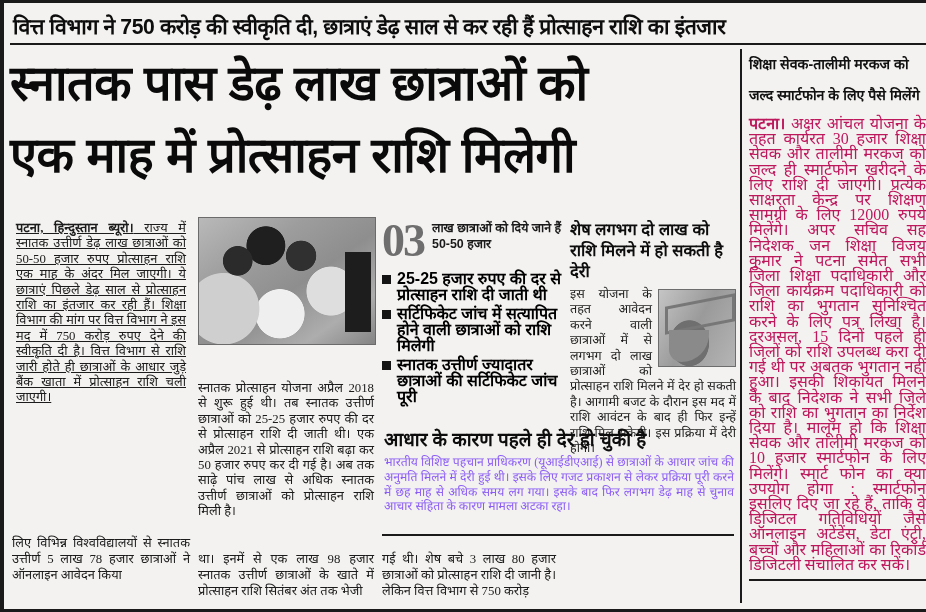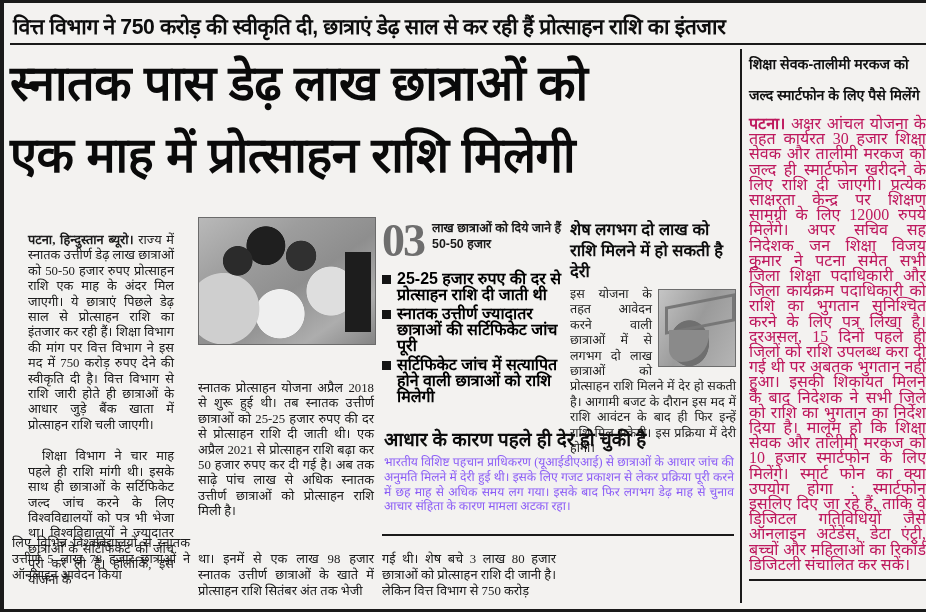--- a/index.html
+++ b/index.html
@@ -90,21 +90,21 @@
 
   
   .col{
     position:absolute;
     font-size:12.8px;
     line-height:15.4px;
     text-align:justify;
     color:#1c1c1c;
   }
   .col .lead{font-weight:bold;}
-  .col p{margin:16px;text-indent:0;}
+  .col p{margin:4px;text-indent:0;text-decoration:underline;}
   .col p + p{text-indent:14px;}
 
   #col1{left:8px;top:214px;width:178px;}
   #col2-txt{left:194px;top:378px;width:176px;}
 
   
   .photo-wrap{position:absolute;left:194px;top:214px;width:178px;}
   .photo{
     width:178px;height:128px;
     background:
@@ -252,46 +252,45 @@
   </div>
 
   <div class="sidebar">
     <div class="side-head">शिक्षा सेवक-तालीमी मरकज को जल्द स्मार्टफोन के लिए पैसे मिलेंगे</div>
     <div class="side-body"><span class="lead">पटना।</span><span> अक्षर आंचल योजना के तहत कार्यरत 30 हजार शिक्षा सेवक और तालीमी मरकज को जल्द ही स्मार्टफोन खरीदने के लिए राशि दी जाएगी। प्रत्येक साक्षरता केन्द्र पर शिक्षण सामग्री के लिए 12000 रुपये मिलेंगे। अपर सचिव सह निदेशक जन शिक्षा विजय कुमार ने पटना समेत सभी जिला शिक्षा पदाधिकारी और जिला कार्यक्रम पदाधिकारी को राशि का भुगतान सुनिश्चित करने के लिए पत्र लिखा है। दरअसल, 15 दिनों पहले ही जिलों को राशि उपलब्ध करा दी गई थी पर अबतक भुगतान नहीं हुआ। इसकी शिकायत मिलने के बाद निदेशक ने सभी जिले को राशि का भुगतान का निर्देश दिया है। मालूम हो कि शिक्षा सेवक और तालीमी मरकज को 10 हजार स्मार्टफोन के लिए मिलेंगे। स्मार्ट फोन का क्या उपयोग होगा : स्मार्टफोन इसलिए दिए जा रहे हैं, ताकि वे डिजिटल गतिविधियों जैसे ऑनलाइन अटेंडेंस, डेटा एंट्री, बच्चों और महिलाओं का रिकॉर्ड डिजिटली संचालित कर सकें।</span></div>
     <div class="side-rule"></div>
   </div>
 
   <div class="col" id="col1">
     <p><span class="lead">पटना, हिन्दुस्तान ब्यूरो।</span><span> राज्य में स्नातक उत्तीर्ण डेढ़ लाख छात्राओं को 50-50 हजार रुपए प्रोत्साहन राशि एक माह के अंदर मिल जाएगी। ये छात्राएं पिछले डेढ़ साल से प्रोत्साहन राशि का इंतजार कर रही हैं। शिक्षा विभाग की मांग पर वित्त विभाग ने इस मद में 750 करोड़ रुपए देने की स्वीकृति दी है। वित्त विभाग से राशि जारी होते ही छात्राओं के आधार जुड़े बैंक खाता में प्रोत्साहन राशि चली जाएगी।</span></p>
-    <p>शिक्षा विभाग ने चार माह पहले ही राशि मांगी थी। इसके साथ ही छात्राओं के सर्टिफिकेट जल्द जांच करने के लिए विश्वविद्यालयों को पत्र भी भेजा था। विश्वविद्यालयों ने ज्यादातर छात्राओं के सर्टिफिकेट की जांच पूरी कर ली है। हालांकि, इस योजना के</p>
   </div>
   <div class="bot" id="bot1">लिए विभिन्न विश्वविद्यालयों से स्नातक उत्तीर्ण 5 लाख 78 हजार छात्राओं ने ऑनलाइन आवेदन किया</div>
 
   <div class="photo-wrap">
     <div class="photo"></div>
   </div>
   <div class="col" id="col2-txt">स्नातक प्रोत्साहन योजना अप्रैल 2018 से शुरू हुई थी। तब स्नातक उत्तीर्ण छात्राओं को 25-25 हजार रुपए की दर से प्रोत्साहन राशि दी जाती थी। एक अप्रैल 2021 से प्रोत्साहन राशि बढ़ा कर 50 हजार रुपए कर दी गई है। अब तक साढ़े पांच लाख से अधिक स्नातक उत्तीर्ण छात्राओं को प्रोत्साहन राशि मिली है।</div>
 
   <div class="statbox">
     <div class="stat-row">
       <div class="stat-num">03</div>
       <div class="stat-cap">लाख छात्राओं को दिये जाने हैं 50-50 हजार</div>
     </div>
     <div class="bullets">
       <div class="bullet">
         <span class="sq"></span>
         <span class="bullet-txt">25-25 हजार रुपए की दर से प्रोत्साहन राशि दी जाती थी</span>
       </div>
       <div class="bullet">
         <span class="sq"></span>
-        <span class="bullet-txt">स्नातक उत्तीर्ण ज्यादातर छात्राओं की सर्टिफिकेट जांच पूरी</span>
+        <span class="bullet-txt">सर्टिफिकेट जांच में सत्यापित होने वाली छात्राओं को राशि मिलेगी</span>
       </div>
       <div class="bullet">
         <span class="sq"></span>
-        <span class="bullet-txt">सर्टिफिकेट जांच में सत्यापित होने वाली छात्राओं को राशि मिलेगी</span>
+        <span class="bullet-txt">स्नातक उत्तीर्ण ज्यादातर छात्राओं की सर्टिफिकेट जांच पूरी</span>
       </div>
     </div>
   </div>
 
   <div id="col4">
     <div class="sub-head">शेष लगभग दो लाख को राशि मिलने में हो सकती है देरी</div>
     <div class="body">
       <span class="wrapfig"></span>
       <span>इस योजना के तहत आवेदन करने वाली छात्राओं में से लगभग दो लाख छात्राओं को प्रोत्साहन राशि मिलने में देर हो सकती है। आगामी बजट के दौरान इस मद में राशि आवंटन के बाद ही फिर इन्हें राशि मिल सकेगी। इस प्रक्रिया में देरी होगी।</span>
     </div>

